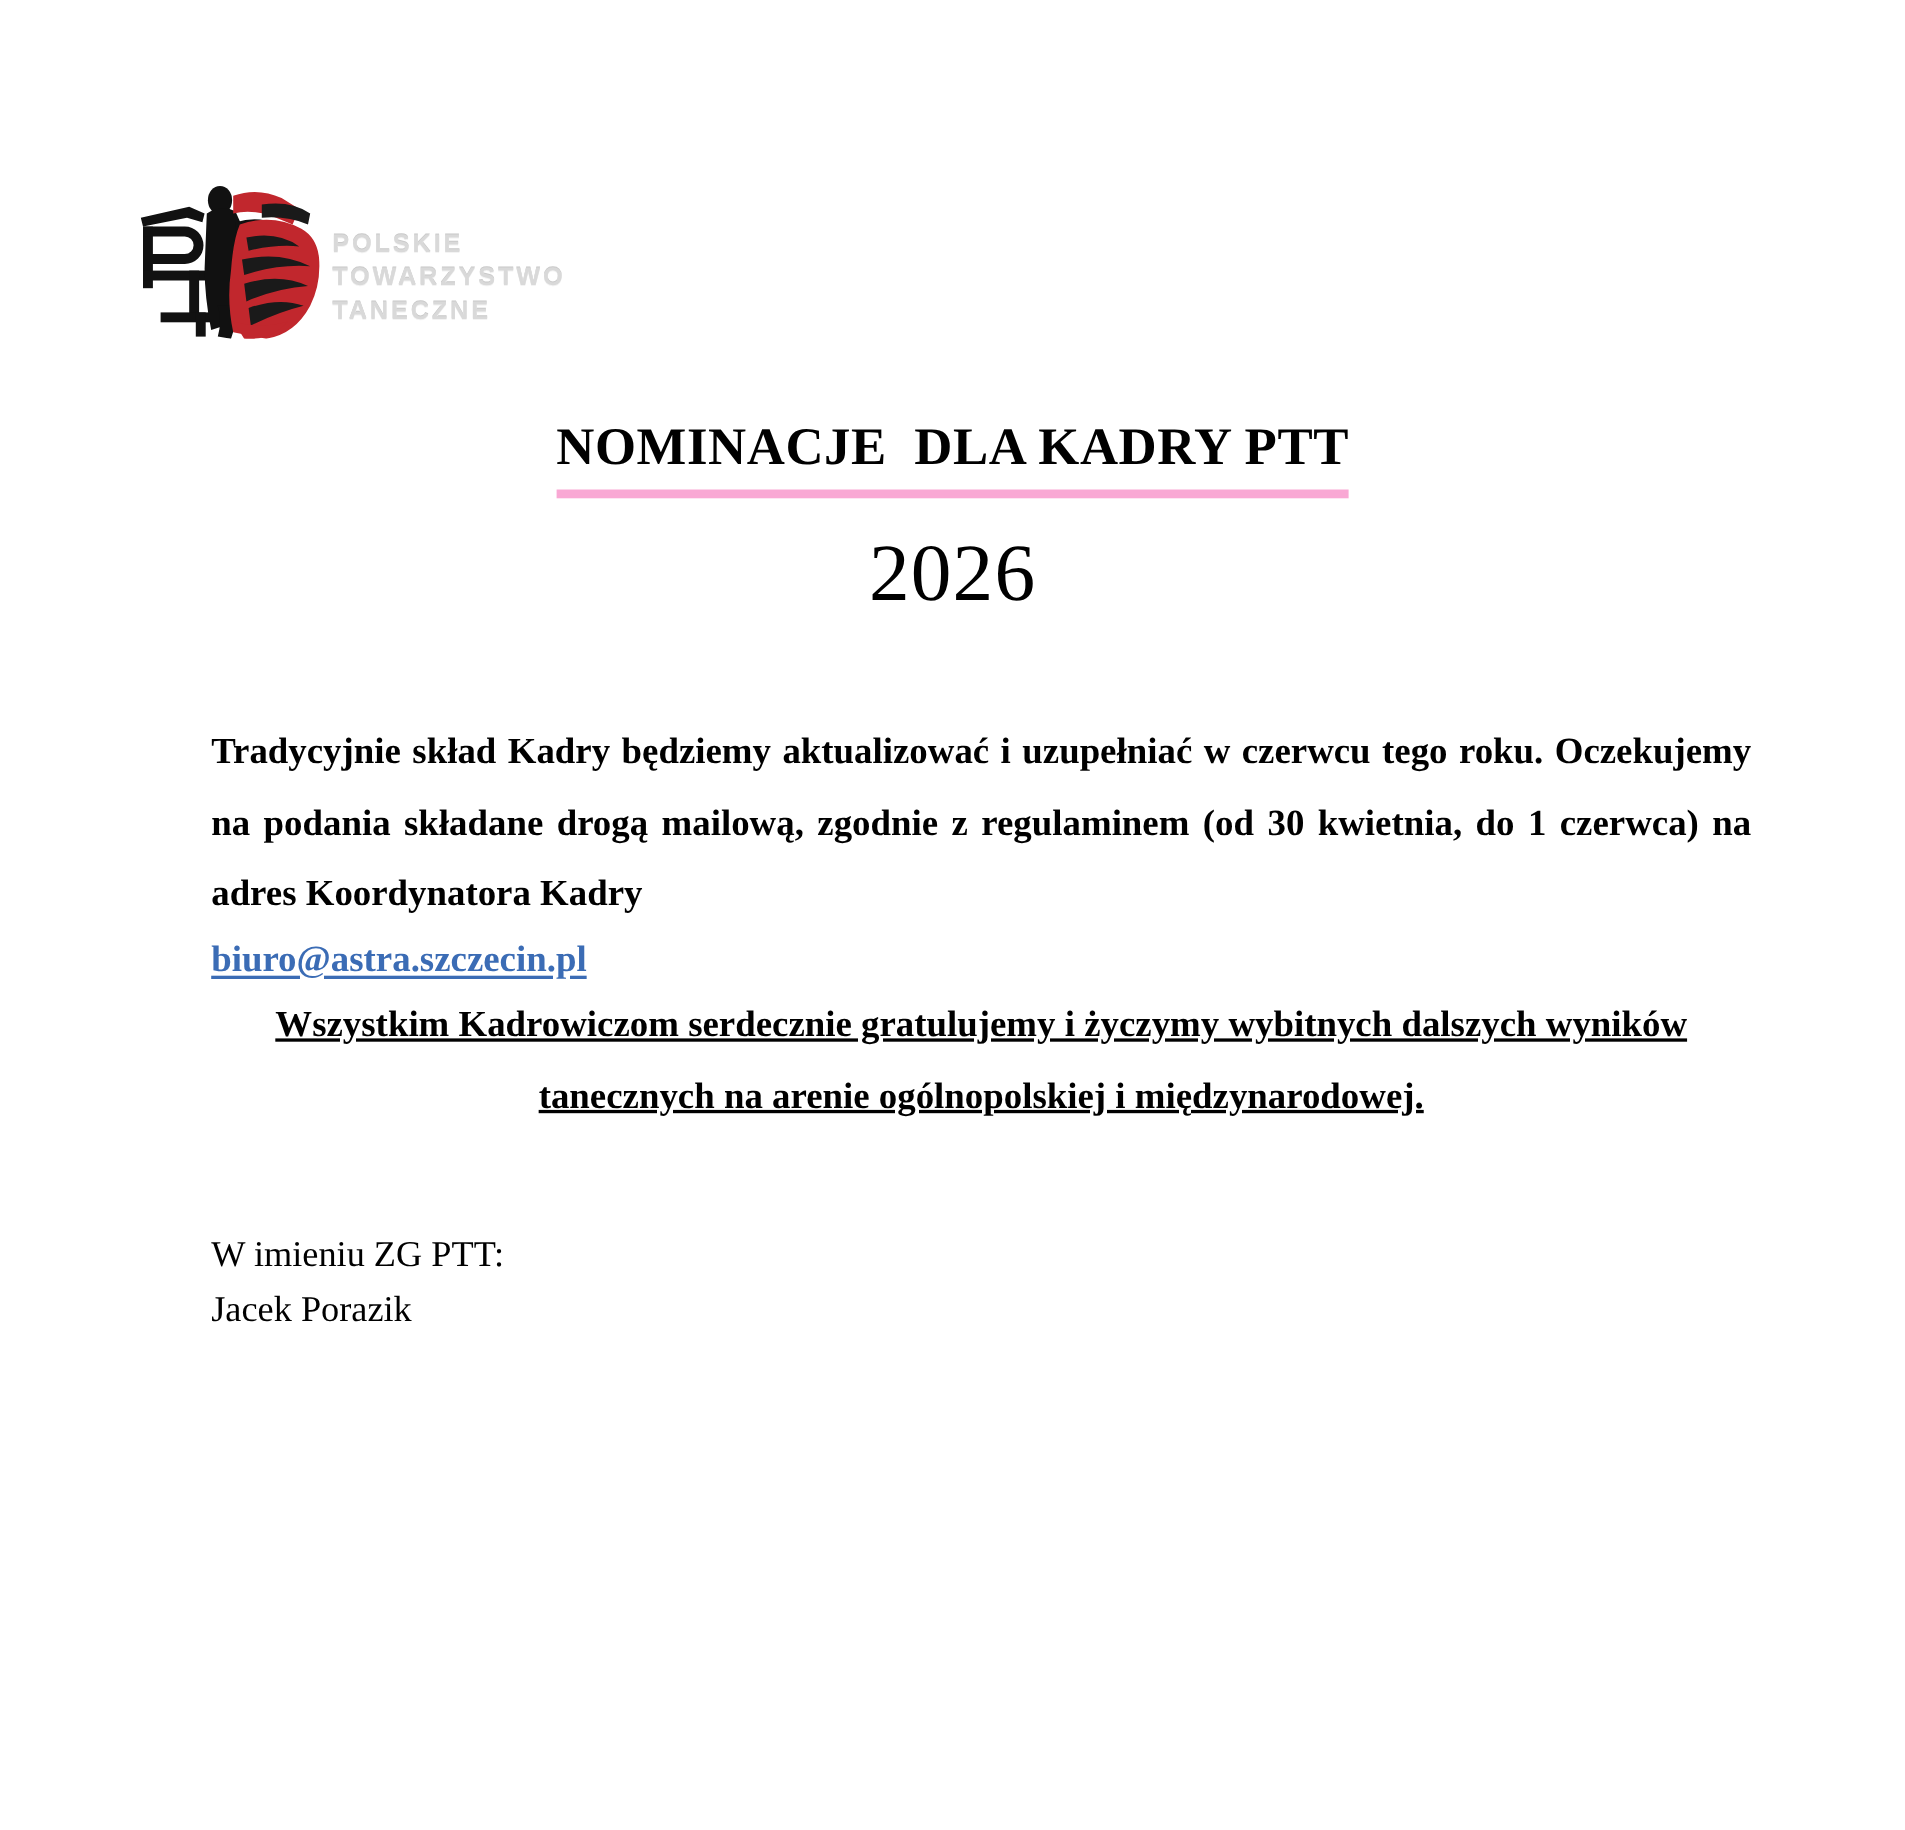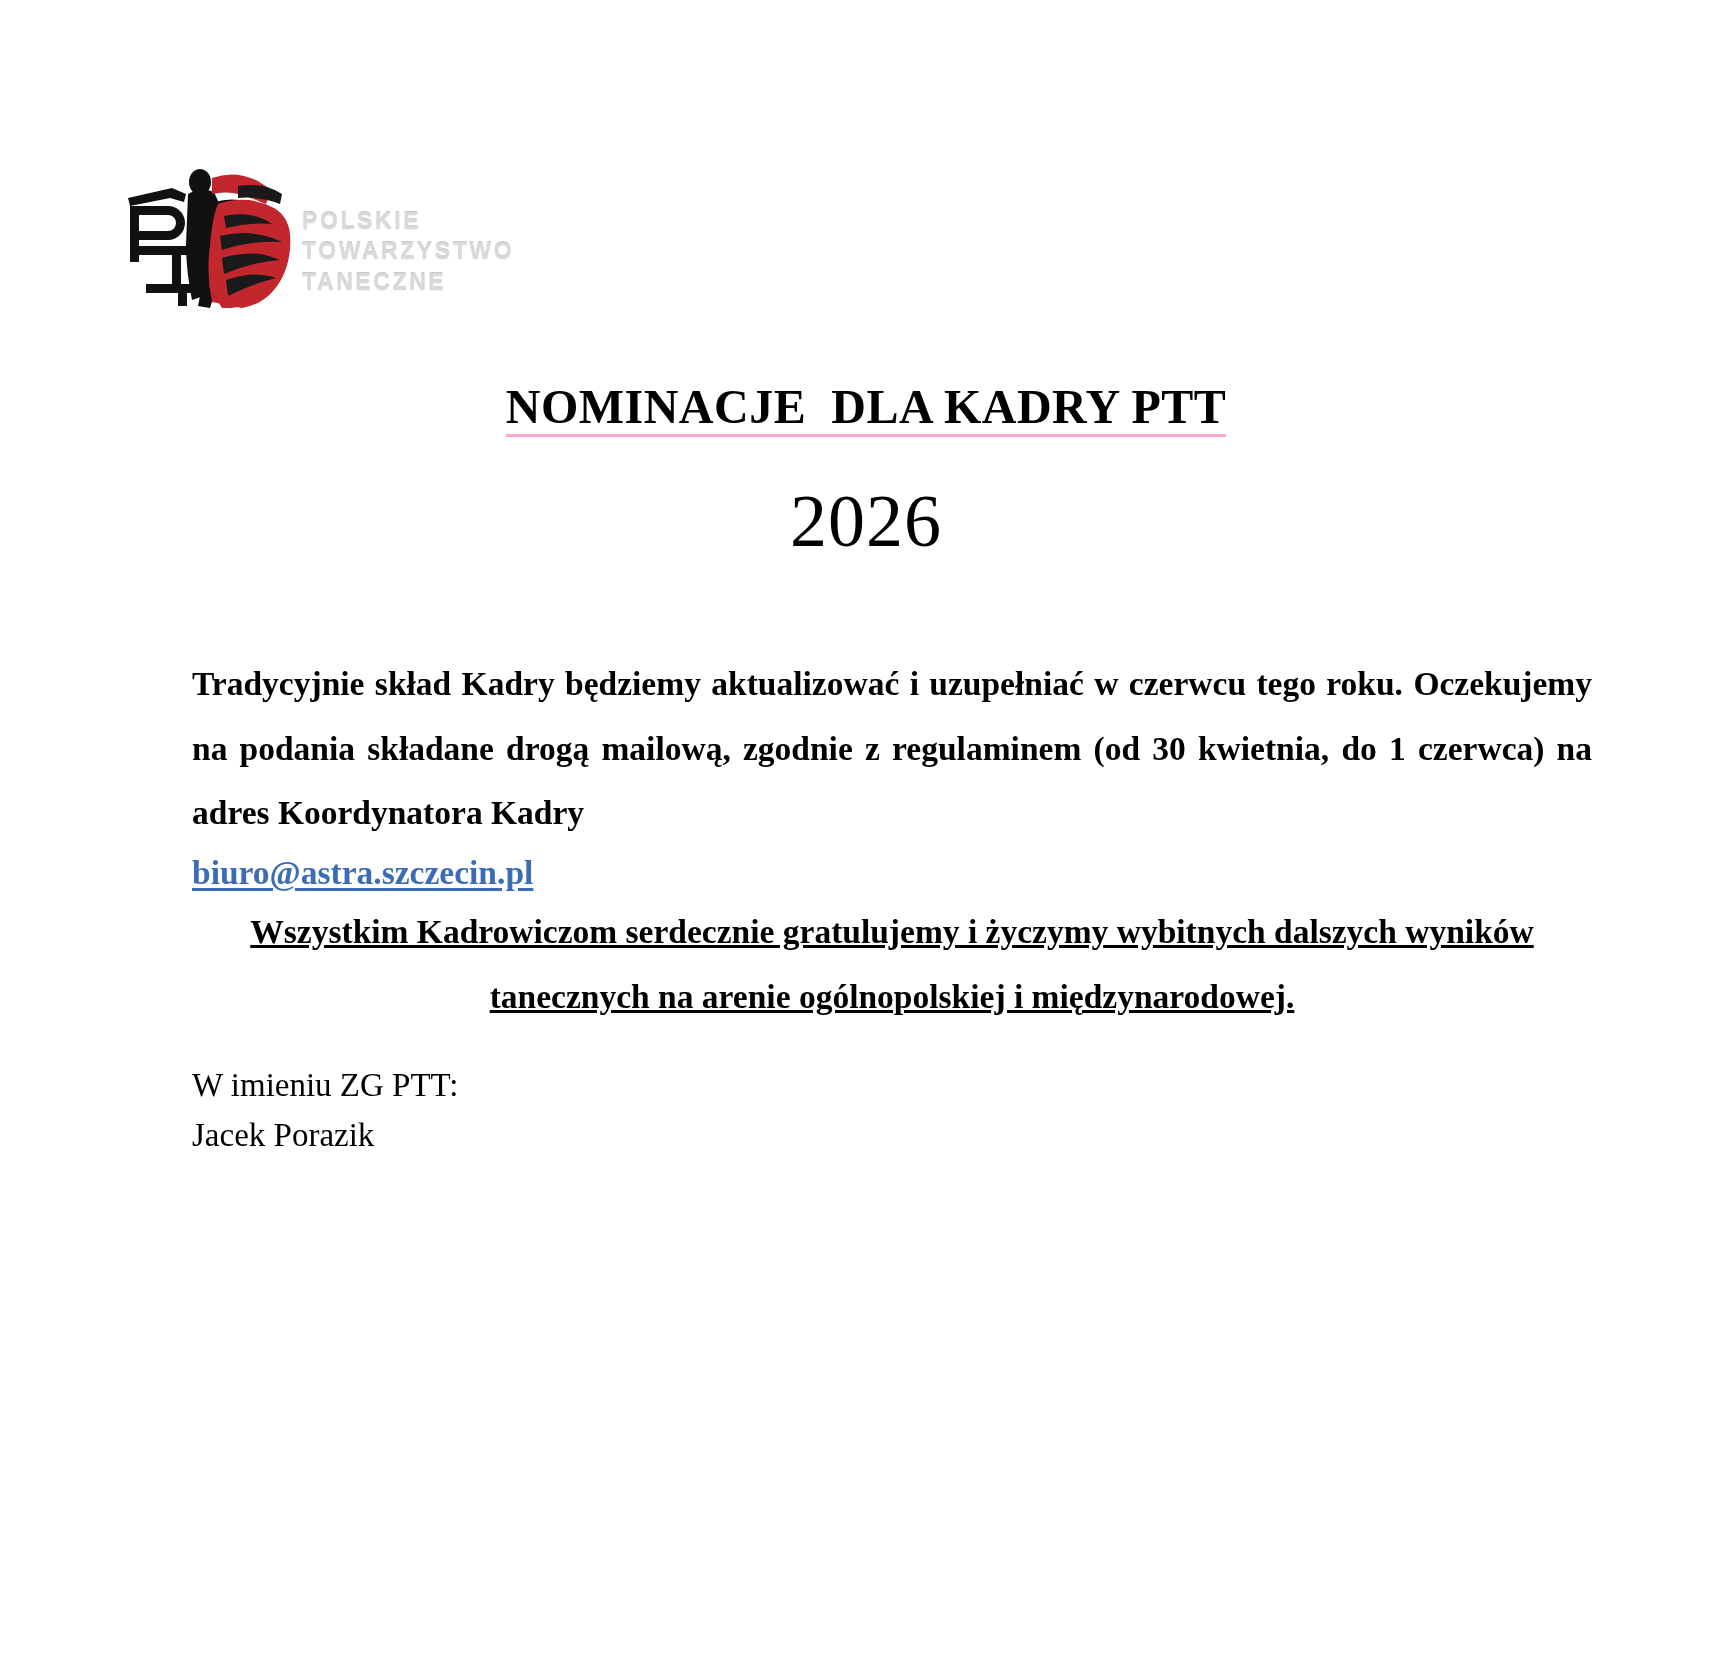--- a/index.html
+++ b/index.html
@@ -61,22 +61,22 @@
     left: 0;
     top: 347px;
     width: 1732px;
     text-align: center;
     font-size: 48px;
     font-weight: 700;
     letter-spacing: 0.5px;
     white-space: pre;
   }
   .doc-title span {
-    border-bottom: 3px solid #f9a8d4;
-    padding-bottom: 1px;
+    border-bottom: 8px solid #f9a8d4;
+    padding-bottom: 12px;
   }
   .doc-year {
     position: absolute;
     left: 0;
     top: 418px;
     width: 1732px;
     text-align: center;
     font-size: 74px;
     font-weight: 400;
     letter-spacing: 1px;
@@ -108,21 +108,21 @@
     margin: 0;
     line-height: 1.62;
   }
   .email-link {
     font-size: 33.5px;
     font-weight: 700;
     color: #3b6cb5;
     text-underline-offset: 4px;
   }
   .sign-block {
-    margin-top: 32px;
+    margin-top: 88px;
   }
   .sign-line {
     font-size: 33px;
     font-weight: 400;
     line-height: 1.5;
     margin: 0;
   }
 </style>
 </head>
 <body>

